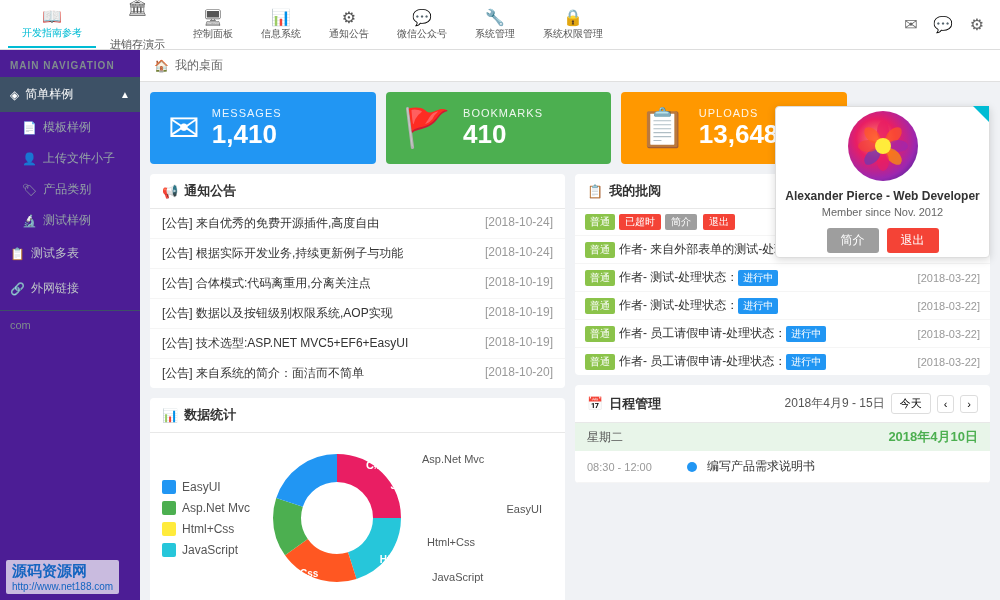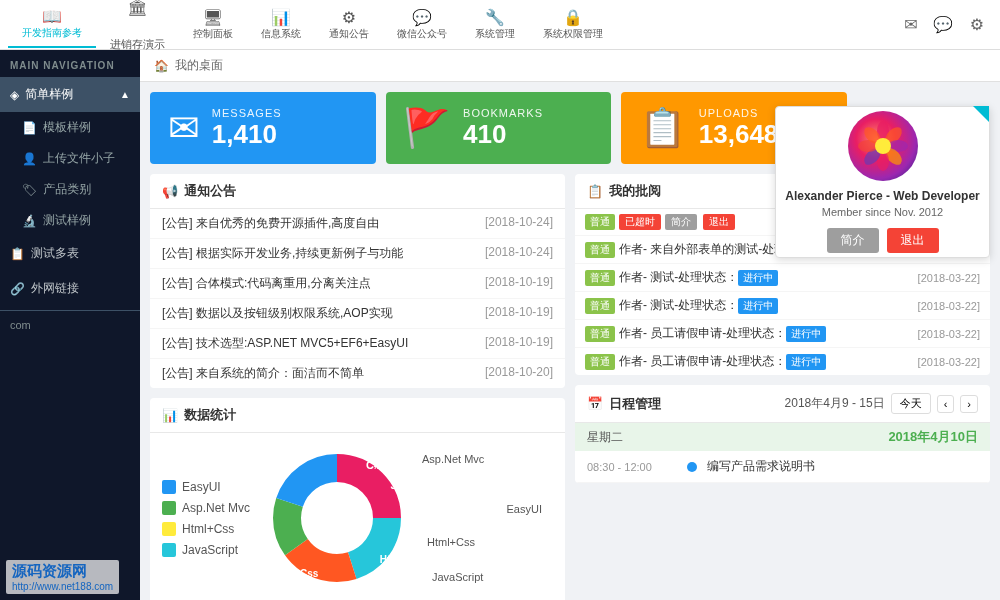--- a/index.html
+++ b/index.html
@@ -44,21 +44,21 @@
     <span style="font-size:10px;">系统权限管理</span>
   </div>
   <div style="flex:1;"></div>
   <div style="padding:0 8px; cursor:pointer; font-size:16px; color:#666;">✉</div>
   <div style="padding:0 8px; cursor:pointer; font-size:16px; color:#666;">💬</div>
   <div style="padding:0 8px; cursor:pointer; font-size:16px; color:#666;">⚙</div>
 </div>
 
 <div style="display:flex; height:550px; position:relative;">
 
-  <div style="width:140px; background:#0f172a; color:#aaa; flex-shrink:0; overflow-y:auto;">
+  <div style="width:140px; background:#4c1d95; color:#aaa; flex-shrink:0; overflow-y:auto;">
     <div style="font-size:10px; color:#7f8c8d; padding:10px 10px 6px; letter-spacing:1px; font-weight:bold;">MAIN NAVIGATION</div>
 
     <div style="display:flex; align-items:center; justify-content:space-between; padding:9px 10px; cursor:pointer; background:#3d5166; color:#fff; font-size:12px;">
       <div style="display:flex; align-items:center; gap:6px;">
         <span>◈</span>
         <span>简单样例</span>
       </div>
       <span style="font-size:10px;">▲</span>
     </div>
 

